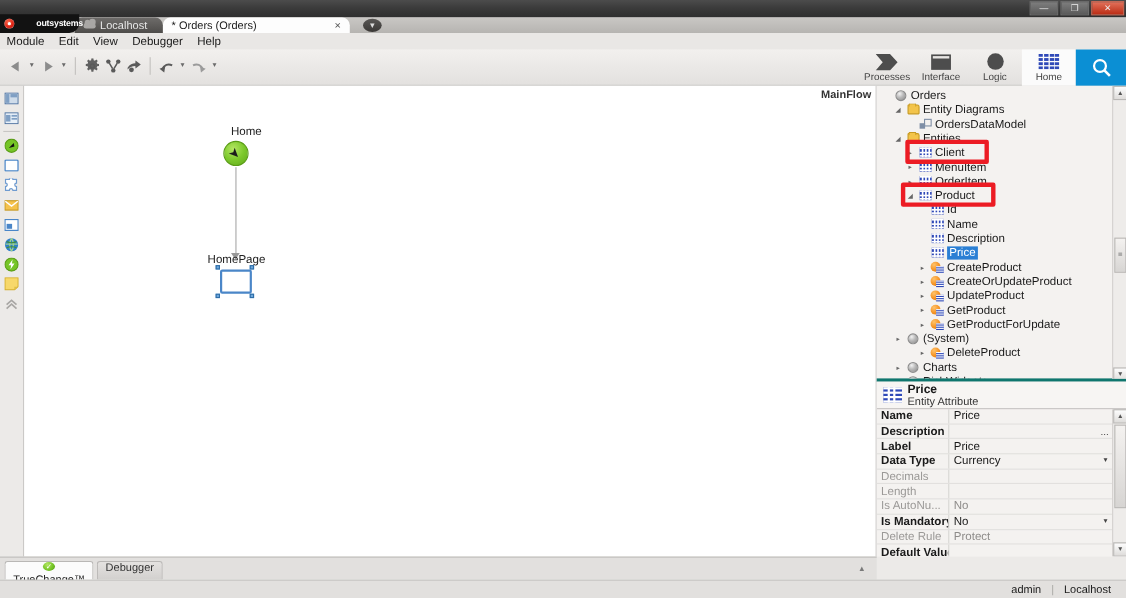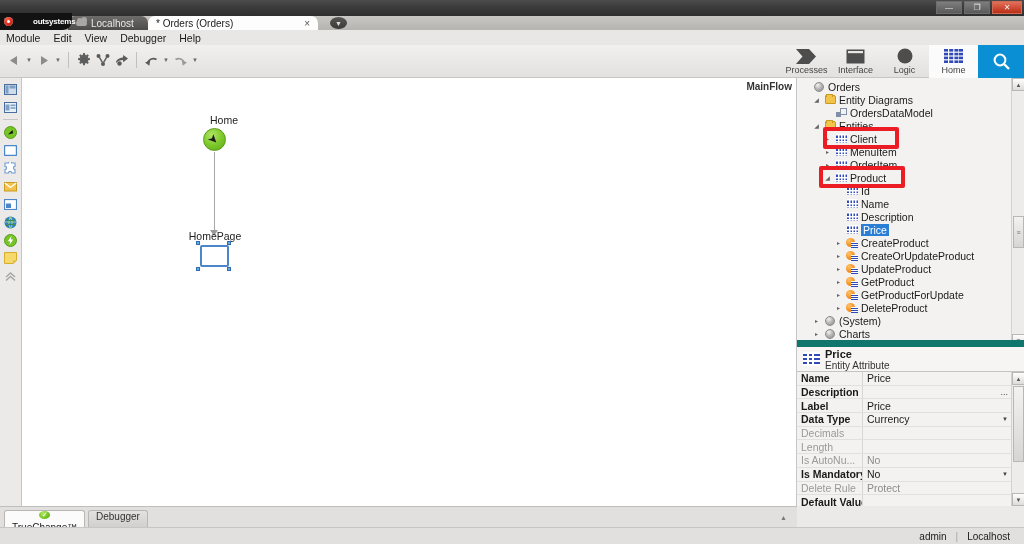--- a/index.html
+++ b/index.html
@@ -163,21 +163,21 @@
   .node-page-lbl { position:absolute; left:160px; top:152px; width:66px; text-align:center; font-size:10.5px; color:#222; }
   .node-page {
     position:absolute; left:178px; top:167px; width:29px; height:22px;
     border:2px solid #4a86c8; background:#fff; border-radius:2px;
   }
   .handle { position:absolute; width:4px;height:4px; background:#6fa8dc; border:1px solid #2f6ea8; }
 
   
   .treepanel {
     position:absolute; left:797px; top:78px; width:227px; height:269px;
-    background:#f4f2f0; border-bottom:7px solid #0f766e;
+    background:#f4f2f0; border-bottom:3px solid #0f766e;
     overflow:hidden;
   }
   .tree { position:absolute; left:0; top:2px; width:211px; }
   .trow {
     display:flex; align-items:center; height:13px; gap:3px;
     font-size:10.5px; color:#1a1a1a; white-space:nowrap;
   }
   .trow .exp { width:9px; font-size:6px; color:#666; text-align:center; flex:none; }
   .trow .ic { width:12px; height:11px; flex:none; display:flex;align-items:center;justify-content:center; }
   .trow.sel-attr .lbl { background:#2a7fd4; color:#fff; padding:0 2px; }
@@ -695,33 +695,33 @@
           </span>
           <span class="lbl">GetProduct</span>
         </div>
         <div class="trow" style="padding-left: 37px;">
           <span class="exp">▸</span>
           <span class="ic">
             <span class="ic-action"></span>
           </span>
           <span class="lbl">GetProductForUpdate</span>
         </div>
+        <div class="trow" style="padding-left: 15px;">
+          <span class="exp">▸</span>
+          <span class="ic">
+            <span class="ic-sphere"></span>
+          </span>
+          <span class="lbl">(System)</span>
+        </div>
         <div class="trow" style="padding-left: 37px;">
           <span class="exp">▸</span>
           <span class="ic">
             <span class="ic-action"></span>
           </span>
           <span class="lbl">DeleteProduct</span>
-        </div>
-        <div class="trow" style="padding-left: 15px;">
-          <span class="exp">▸</span>
-          <span class="ic">
-            <span class="ic-sphere"></span>
-          </span>
-          <span class="lbl">(System)</span>
         </div>
         <div class="trow" style="padding-left: 15px;">
           <span class="exp">▸</span>
           <span class="ic">
             <span class="ic-sphere"></span>
           </span>
           <span class="lbl">Charts</span>
         </div>
         <div class="trow" style="padding-left: 15px;">
           <span class="exp">▸</span>

